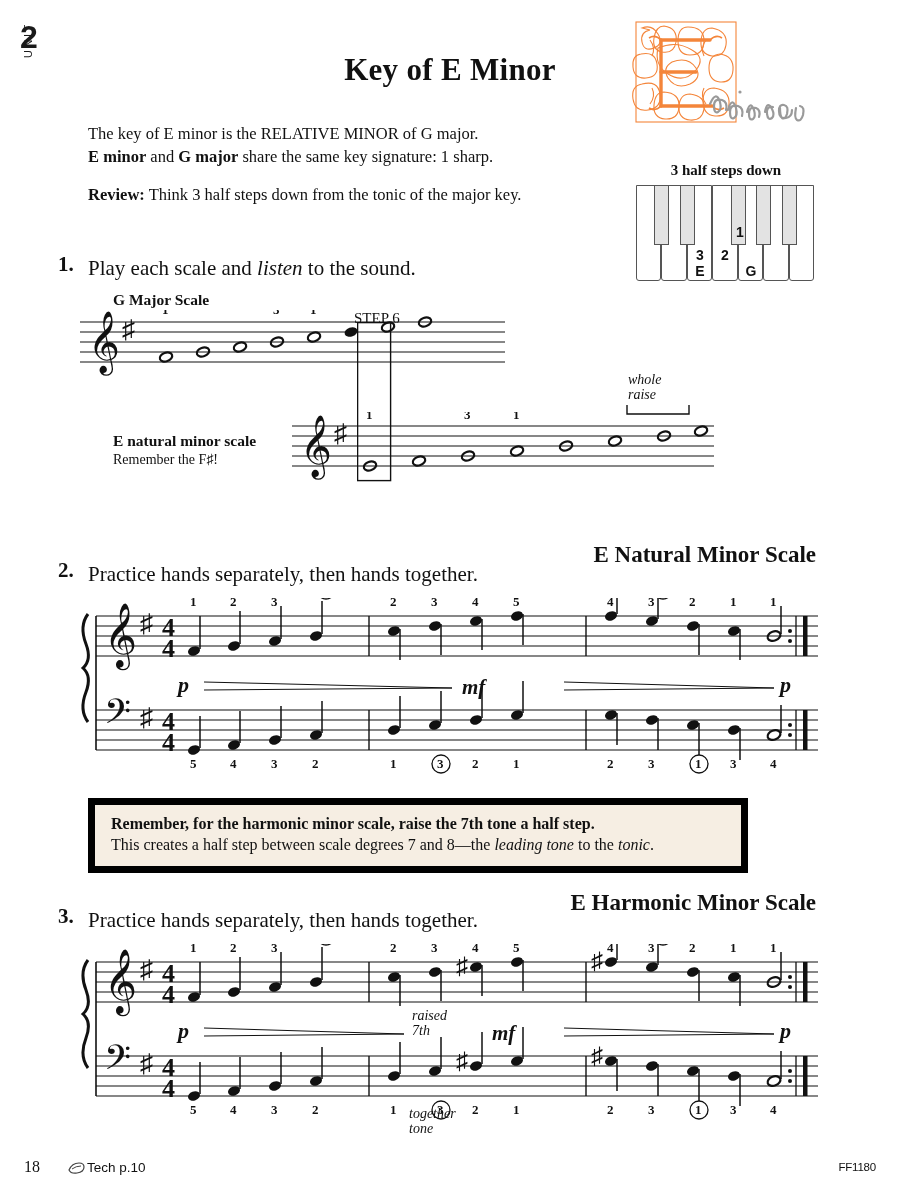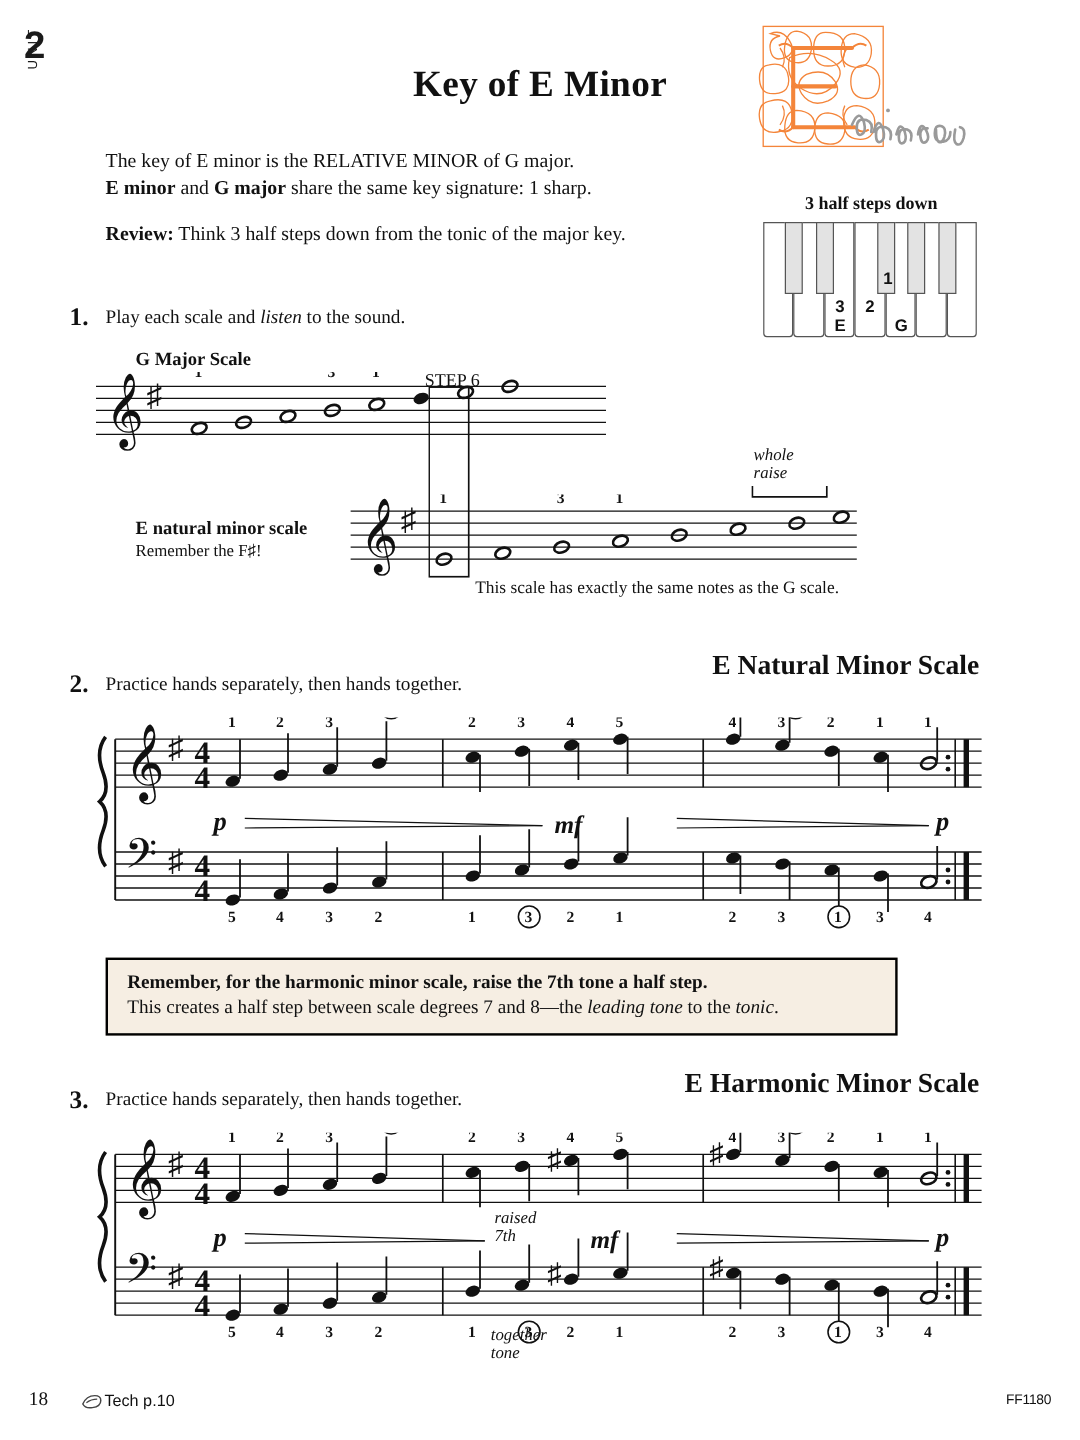--- a/index.html
+++ b/index.html
@@ -74,39 +74,39 @@
     position: absolute; z-index: 4;
     font-family: "Liberation Sans", sans-serif; font-weight: bold; font-size: 14px; color: #111;
     text-align: center; width: 16px;
   }
 
   
   .item-num {
     position: absolute; font-size: 21px; font-weight: bold;
   }
   .item-text {
-    position: absolute; font-size: 16px;
+    position: absolute; font-size: 21px;
   }
   .item-text i { font-style: italic; }
   .scale-heading {
     position: absolute; right: 84px; font-size: 23px; font-weight: bold; text-align: right;
   }
 
   
   .staffwrap { position: absolute; }
   .label-bold { position: absolute; font-size: 15.5px; font-weight: bold; }
   .label-plain { position: absolute; font-size: 14px; }
   .label-italic { position: absolute; font-size: 14px; font-style: italic; text-align: left; line-height: 1.1; }
   .caption { position: absolute; font-size: 14.5px; }
   .stepbox-label { position: absolute; font-size: 15px; }
 
   
   #remember-box {
     position: absolute; left: 88px; top: 798px; width: 660px;
-    background: #f6eee3; border: 2px solid #000000;
+    background: #f6eee3; border: 7px solid #000000;
     padding: 10px 16px 12px 16px; box-sizing: border-box;
   }
   #remember-box .rb-1 { font-size: 16px; font-weight: bold; margin-bottom: 3px; }
   #remember-box .rb-2 { font-size: 16px; }
   #remember-box i { font-style: italic; }
 
   
   #footer { position: absolute; left: 0; right: 0; top: 1158px; height: 30px; }
   #page-number { position: absolute; left: 24px; top: 0; font-size: 16px; }
   #tech-ref { position: absolute; left: 68px; top: 2px; font-size: 13.5px;
@@ -283,21 +283,20 @@
         <ellipse cx="323" cy="29" rx="6.4" ry="4.3" transform="rotate(-20 323 29)"></ellipse>
         <ellipse cx="372" cy="24" rx="6.4" ry="4.3" transform="rotate(-20 372 24)"></ellipse>
         <ellipse cx="409" cy="19" rx="6.4" ry="4.3" transform="rotate(-20 409 19)"></ellipse>
       </g>
       <text class="fing" x="74" y="7" fill="#111">1</text>
       <text class="fing" x="172" y="7" fill="#111">3</text>
       <text class="fing" x="221" y="7" fill="#111">1</text>
     </svg>
   </div>
 
-  <div class="caption" style="left:396px; top:482px;">This scale has exactly the same notes as the G scale.</div>
 
   <div class="scale-heading" style="top:542px;">E Natural Minor Scale</div>
   <div class="item-num" style="left:58px; top:558px;">2.</div>
   <div class="item-text" style="left:88px; top:562px;">Practice hands separately, then hands together.</div>
 
   <div class="staffwrap" style="left:74px; top:598px;">
     <svg width="760" height="178" viewBox="0 0 760 178">
 
       <path d="M14,16 q-9,12 -2,30 q6,16 -3,24 q9,8 3,24 q-7,18 2,30" fill="none" stroke="#111" stroke-width="3"></path>
 

